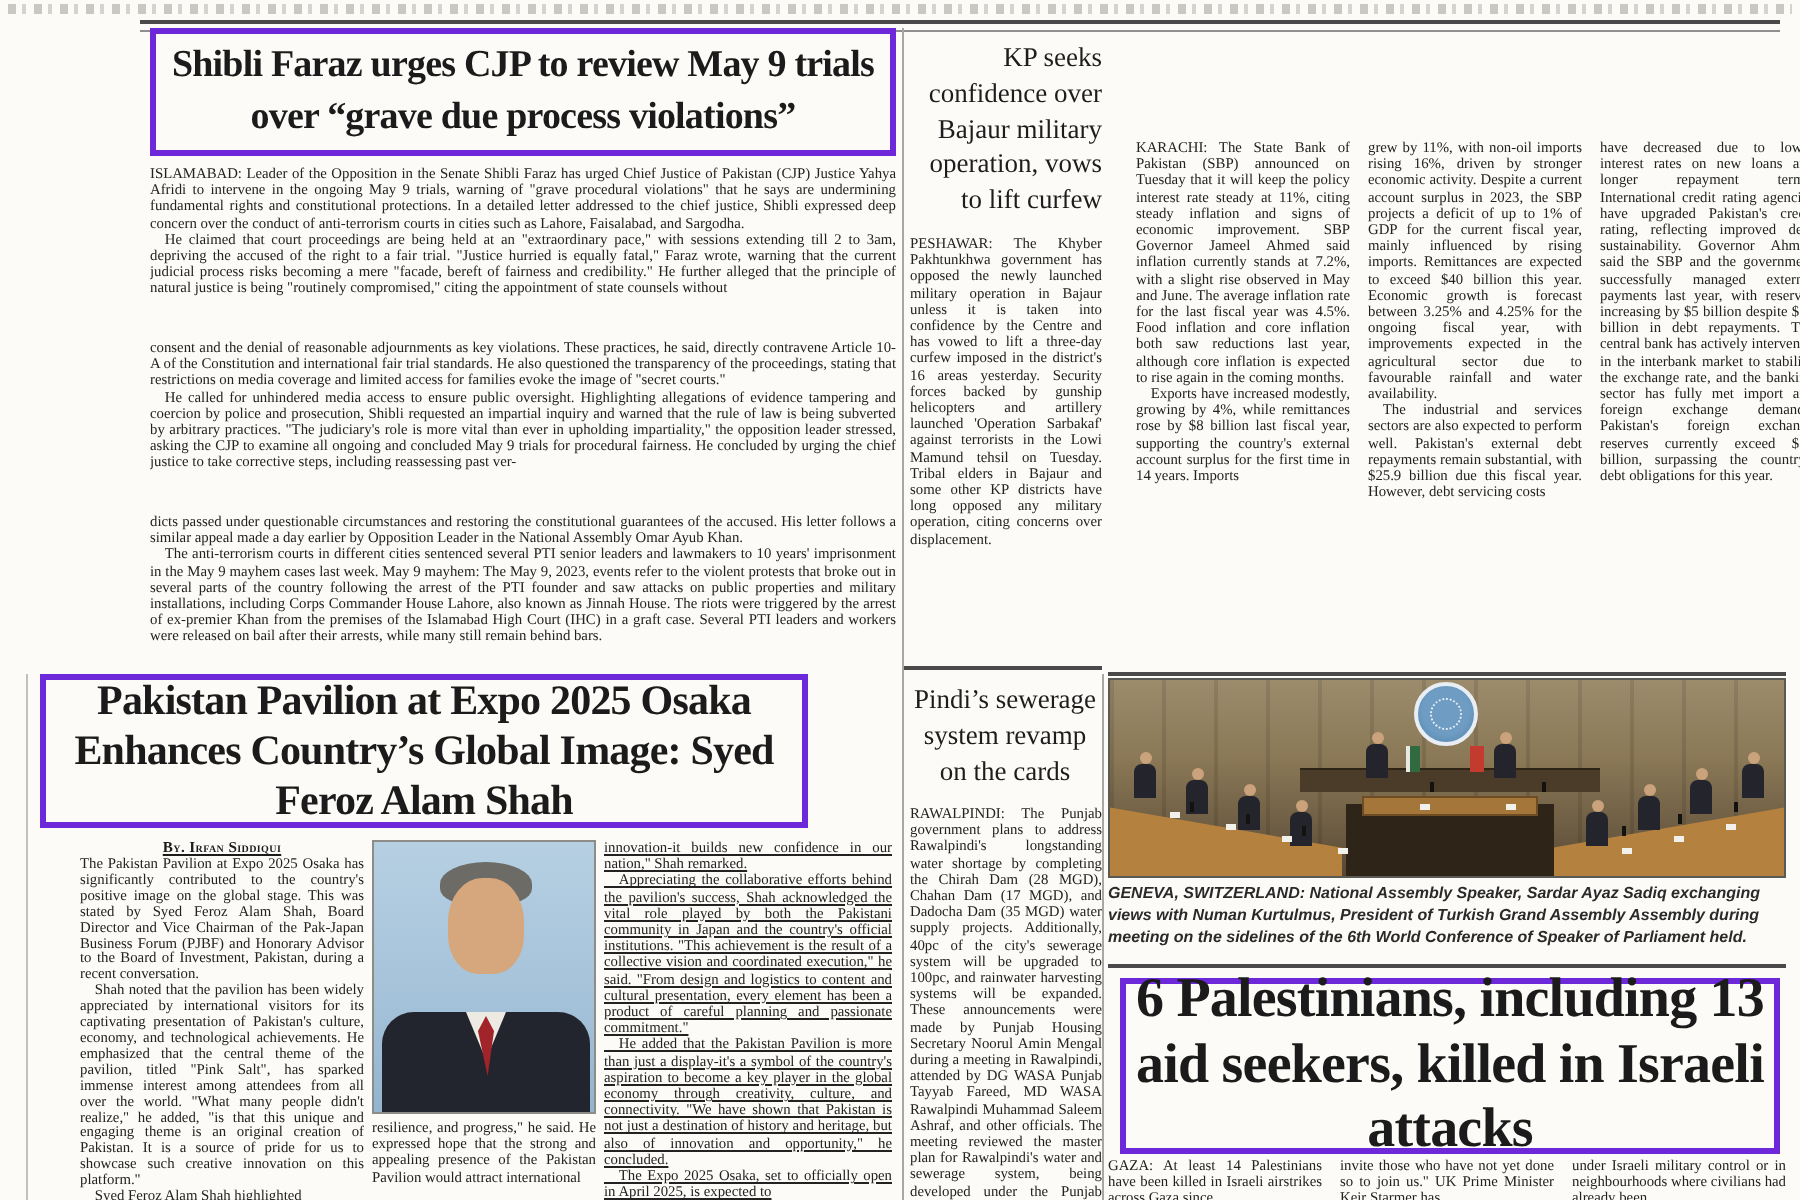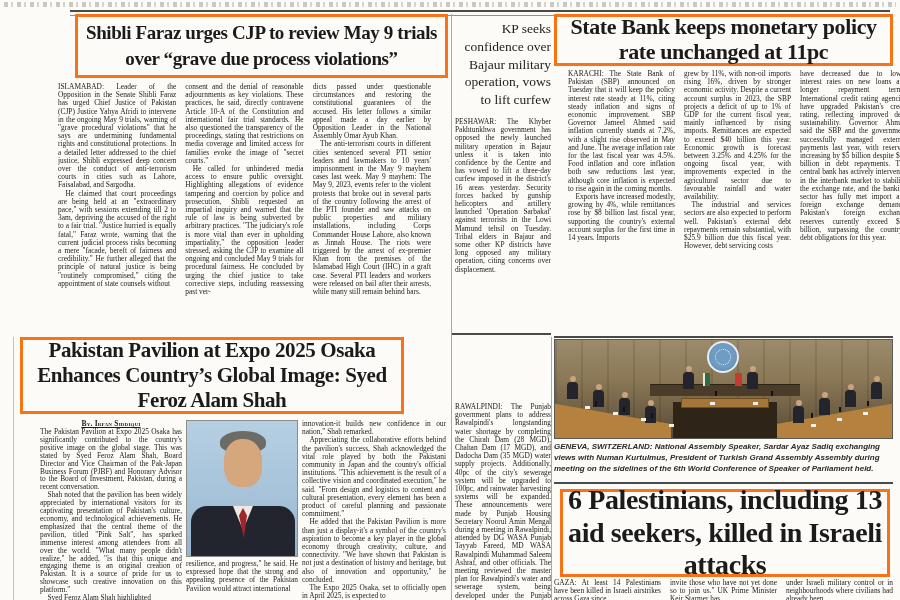--- a/index.html
+++ b/index.html
@@ -14,21 +14,21 @@
   .topstrip {
     position:absolute; left:4px; top:2px; width:892px; height:5px;
     background:repeating-linear-gradient(90deg,#b9b7b2 0 4px, transparent 4px 7px, #c8c6c1 7px 9px, transparent 9px 13px);
     opacity:.75;
   }
   .toprule { position:absolute; left:70px; top:10px; width:820px; height:6px;
     border-top:2.5px solid #4a4a4a; border-bottom:1.5px solid #8f8f8f; }
   .vrule { position:absolute; width:1px; background:#a9a7a2; }
   .hrule { position:absolute; height:2px; background:#4a4a4a; }
   .hbox {
-    position:absolute; border:3px solid #f97316;
+    position:absolute; border:3px solid #6d28d9;
     display:flex; align-items:center; justify-content:center;
     text-align:center; font-weight:bold; letter-spacing:-0.4px;
   }
   .col {
     text-align:justify; white-space:pre-line; overflow:hidden;
     font-size:7.4px; line-height:8.2px; color:#222;
   }
   .cols3 { position:absolute; display:flex; gap:9px; }
   .cols3 .col { flex:1; }
   .midhead {
@@ -99,38 +99,36 @@
   <div class="topstrip"></div>
   <div class="toprule"></div>
 
   <div class="vrule" style="left:451px; top:14px; height:586px;"></div>
   <div class="vrule" style="left:551px; top:337px; height:263px;"></div>
   <div class="vrule" style="left:13px; top:337px; height:263px; background:#c2c0bb;"></div>
 
   <div class="hbox" style="left:75px; top:14px; width:373px; height:64px; font-size:19px; line-height:1.35;">
     <span>Shibli Faraz urges CJP to review May 9 trials over “grave due process violations”</span>
   </div>
-  <div class="cols3" style="left:58px; top:83px; width:373px; height:252px;">
+  <div class="cols3" style="left:75px; top:83px; width:373px; height:252px;flex-direction:column;">
     <div class="col">ISLAMABAD: Leader of the Opposition in the Senate Shibli Faraz has urged Chief Justice of Pakistan (CJP) Justice Yahya Afridi to intervene in the ongoing May 9 trials, warning of "grave procedural violations" that he says are undermining fundamental rights and constitutional protections. In a detailed letter addressed to the chief justice, Shibli expressed deep concern over the conduct of anti-terrorism courts in cities such as Lahore, Faisalabad, and Sargodha.
  He claimed that court proceedings are being held at an "extraordinary pace," with sessions extending till 2 to 3am, depriving the accused of the right to a fair trial. "Justice hurried is equally fatal," Faraz wrote, warning that the current judicial process risks becoming a mere "facade, bereft of fairness and credibility." He further alleged that the principle of natural justice is being "routinely compromised," citing the appointment of state counsels without</div>
     <div class="col">consent and the denial of reasonable adjournments as key violations. These practices, he said, directly contravene Article 10-A of the Constitution and international fair trial standards. He also questioned the transparency of the proceedings, stating that restrictions on media coverage and limited access for families evoke the image of "secret courts."
  He called for unhindered media access to ensure public oversight. Highlighting allegations of evidence tampering and coercion by police and prosecution, Shibli requested an impartial inquiry and warned that the rule of law is being subverted by arbitrary practices. "The judiciary's role is more vital than ever in upholding impartiality," the opposition leader stressed, asking the CJP to examine all ongoing and concluded May 9 trials for procedural fairness. He concluded by urging the chief justice to take corrective steps, including reassessing past ver-</div>
     <div class="col">dicts passed under questionable circumstances and restoring the constitutional guarantees of the accused. His letter follows a similar appeal made a day earlier by Opposition Leader in the National Assembly Omar Ayub Khan.
  The anti-terrorism courts in different cities sentenced several PTI senior leaders and lawmakers to 10 years' imprisonment in the May 9 mayhem cases last week. May 9 mayhem: The May 9, 2023, events refer to the violent protests that broke out in several parts of the country following the arrest of the PTI founder and saw attacks on public properties and military installations, including Corps Commander House Lahore, also known as Jinnah House. The riots were triggered by the arrest of ex-premier Khan from the premises of the Islamabad High Court (IHC) in a graft case. Several PTI leaders and workers were released on bail after their arrests, while many still remain behind bars.</div>
   </div>
 
   <div class="midhead" style="left:454px; top:20px; width:97px;text-align:right;">KP seeks confidence over Bajaur military operation, vows to lift curfew</div>
   <div class="col" style="position:absolute; left:455px; top:118px; width:96px; height:213px;">PESHAWAR: The Khyber Pakhtunkhwa government has opposed the newly launched military operation in Bajaur unless it is taken into confidence by the Centre and has vowed to lift a three-day curfew imposed in the district's 16 areas yesterday. Security forces backed by gunship helicopters and artillery launched 'Operation Sarbakaf' against terrorists in the Lowi Mamund tehsil on Tuesday. Tribal elders in Bajaur and some other KP districts have long opposed any military operation, citing concerns over displacement.</div>
   <div class="hrule" style="left:452px; top:333px; width:99px; height:1.5px;"></div>
 
+  <div class="midhead" style="left:454px; top:341px; width:97px;">Pindi’s sewerage system revamp on the cards</div>
   <div class="col" style="position:absolute; left:455px; top:403px; width:96px; height:197px;">RAWALPINDI: The Punjab government plans to address Rawalpindi's longstanding water shortage by completing the Chirah Dam (28 MGD), Chahan Dam (17 MGD), and Dadocha Dam (35 MGD) water supply projects. Additionally, 40pc of the city's sewerage system will be upgraded to 100pc, and rainwater harvesting systems will be expanded. These announcements were made by Punjab Housing Secretary Noorul Amin Mengal during a meeting in Rawalpindi, attended by DG WASA Punjab Tayyab Fareed, MD WASA Rawalpindi Muhammad Saleem Ashraf, and other officials. The meeting reviewed the master plan for Rawalpindi's water and sewerage system, being developed under the Punjab Development Programme. Secretary Mengal</div>
 
-  <div class="hbox" style="left:554px; top:14px; width:339px; height:52px; font-size:22px; line-height:1.12;">
-    <span>State Bank keeps monetary policy rate unchanged at 11pc</span>
-  </div>
   <div class="cols3" style="left:568px; top:70px; width:339px; height:264px;">
     <div class="col">KARACHI: The State Bank of Pakistan (SBP) announced on Tuesday that it will keep the policy interest rate steady at 11%, citing steady inflation and signs of economic improvement. SBP Governor Jameel Ahmed said inflation currently stands at 7.2%, with a slight rise observed in May and June. The average inflation rate for the last fiscal year was 4.5%. Food inflation and core inflation both saw reductions last year, although core inflation is expected to rise again in the coming months.
  Exports have increased modestly, growing by 4%, while remittances rose by $8 billion last fiscal year, supporting the country's external account surplus for the first time in 14 years. Imports</div>
     <div class="col">grew by 11%, with non-oil imports rising 16%, driven by stronger economic activity. Despite a current account surplus in 2023, the SBP projects a deficit of up to 1% of GDP for the current fiscal year, mainly influenced by rising imports. Remittances are expected to exceed $40 billion this year. Economic growth is forecast between 3.25% and 4.25% for the ongoing fiscal year, with improvements expected in the agricultural sector due to favourable rainfall and water availability.
  The industrial and services sectors are also expected to perform well. Pakistan's external debt repayments remain substantial, with $25.9 billion due this fiscal year. However, debt servicing costs</div>
     <div class="col">have decreased due to lower interest rates on new loans and longer repayment terms. International credit rating agencies have upgraded Pakistan's credit rating, reflecting improved debt sustainability. Governor Ahmed said the SBP and the government successfully managed external payments last year, with reserves increasing by $5 billion despite $10 billion in debt repayments. The central bank has actively intervened in the interbank market to stabilise the exchange rate, and the banking sector has fully met import and foreign exchange demands. Pakistan's foreign exchange reserves currently exceed $14 billion, surpassing the country's debt obligations for this year.</div>
   </div>
 
   <div class="hrule" style="left:554px; top:336px; width:339px;"></div>
   <div class="photo-geneva">
@@ -199,18 +197,18 @@
  Syed Feroz Alam Shah highlighted</div>
 
   <div class="photo-portrait">
     <div class="pp-hair"></div>
     <div class="pp-face"></div>
     <div class="pp-suit"></div>
     <div class="pp-shirt"></div>
     <div class="pp-tie"></div>
   </div>
   <div class="col" style="position:absolute; left:186px; top:560px; width:112px; height:40px;">resilience, and progress," he said. He expressed hope that the strong and appealing presence of the Pakistan Pavilion would attract international</div>
-  <div class="col" style="position:absolute; left:302px; top:420px; width:144px; height:180px;">innovation-it builds new confidence in our nation," Shah remarked.
+  <div class="col" style="position:absolute; left:302px; top:420px; width:144px; height:180px;text-decoration:underline;">innovation-it builds new confidence in our nation," Shah remarked.
  Appreciating the collaborative efforts behind the pavilion's success, Shah acknowledged the vital role played by both the Pakistani community in Japan and the country's official institutions. "This achievement is the result of a collective vision and coordinated execution," he said. "From design and logistics to content and cultural presentation, every element has been a product of careful planning and passionate commitment."
  He added that the Pakistan Pavilion is more than just a display-it's a symbol of the country's aspiration to become a key player in the global economy through creativity, culture, and connectivity. "We have shown that Pakistan is not just a destination of history and heritage, but also of innovation and opportunity," he concluded.
  The Expo 2025 Osaka, set to officially open in April 2025, is expected to</div>
 
 </div>
 
 </body></html>

